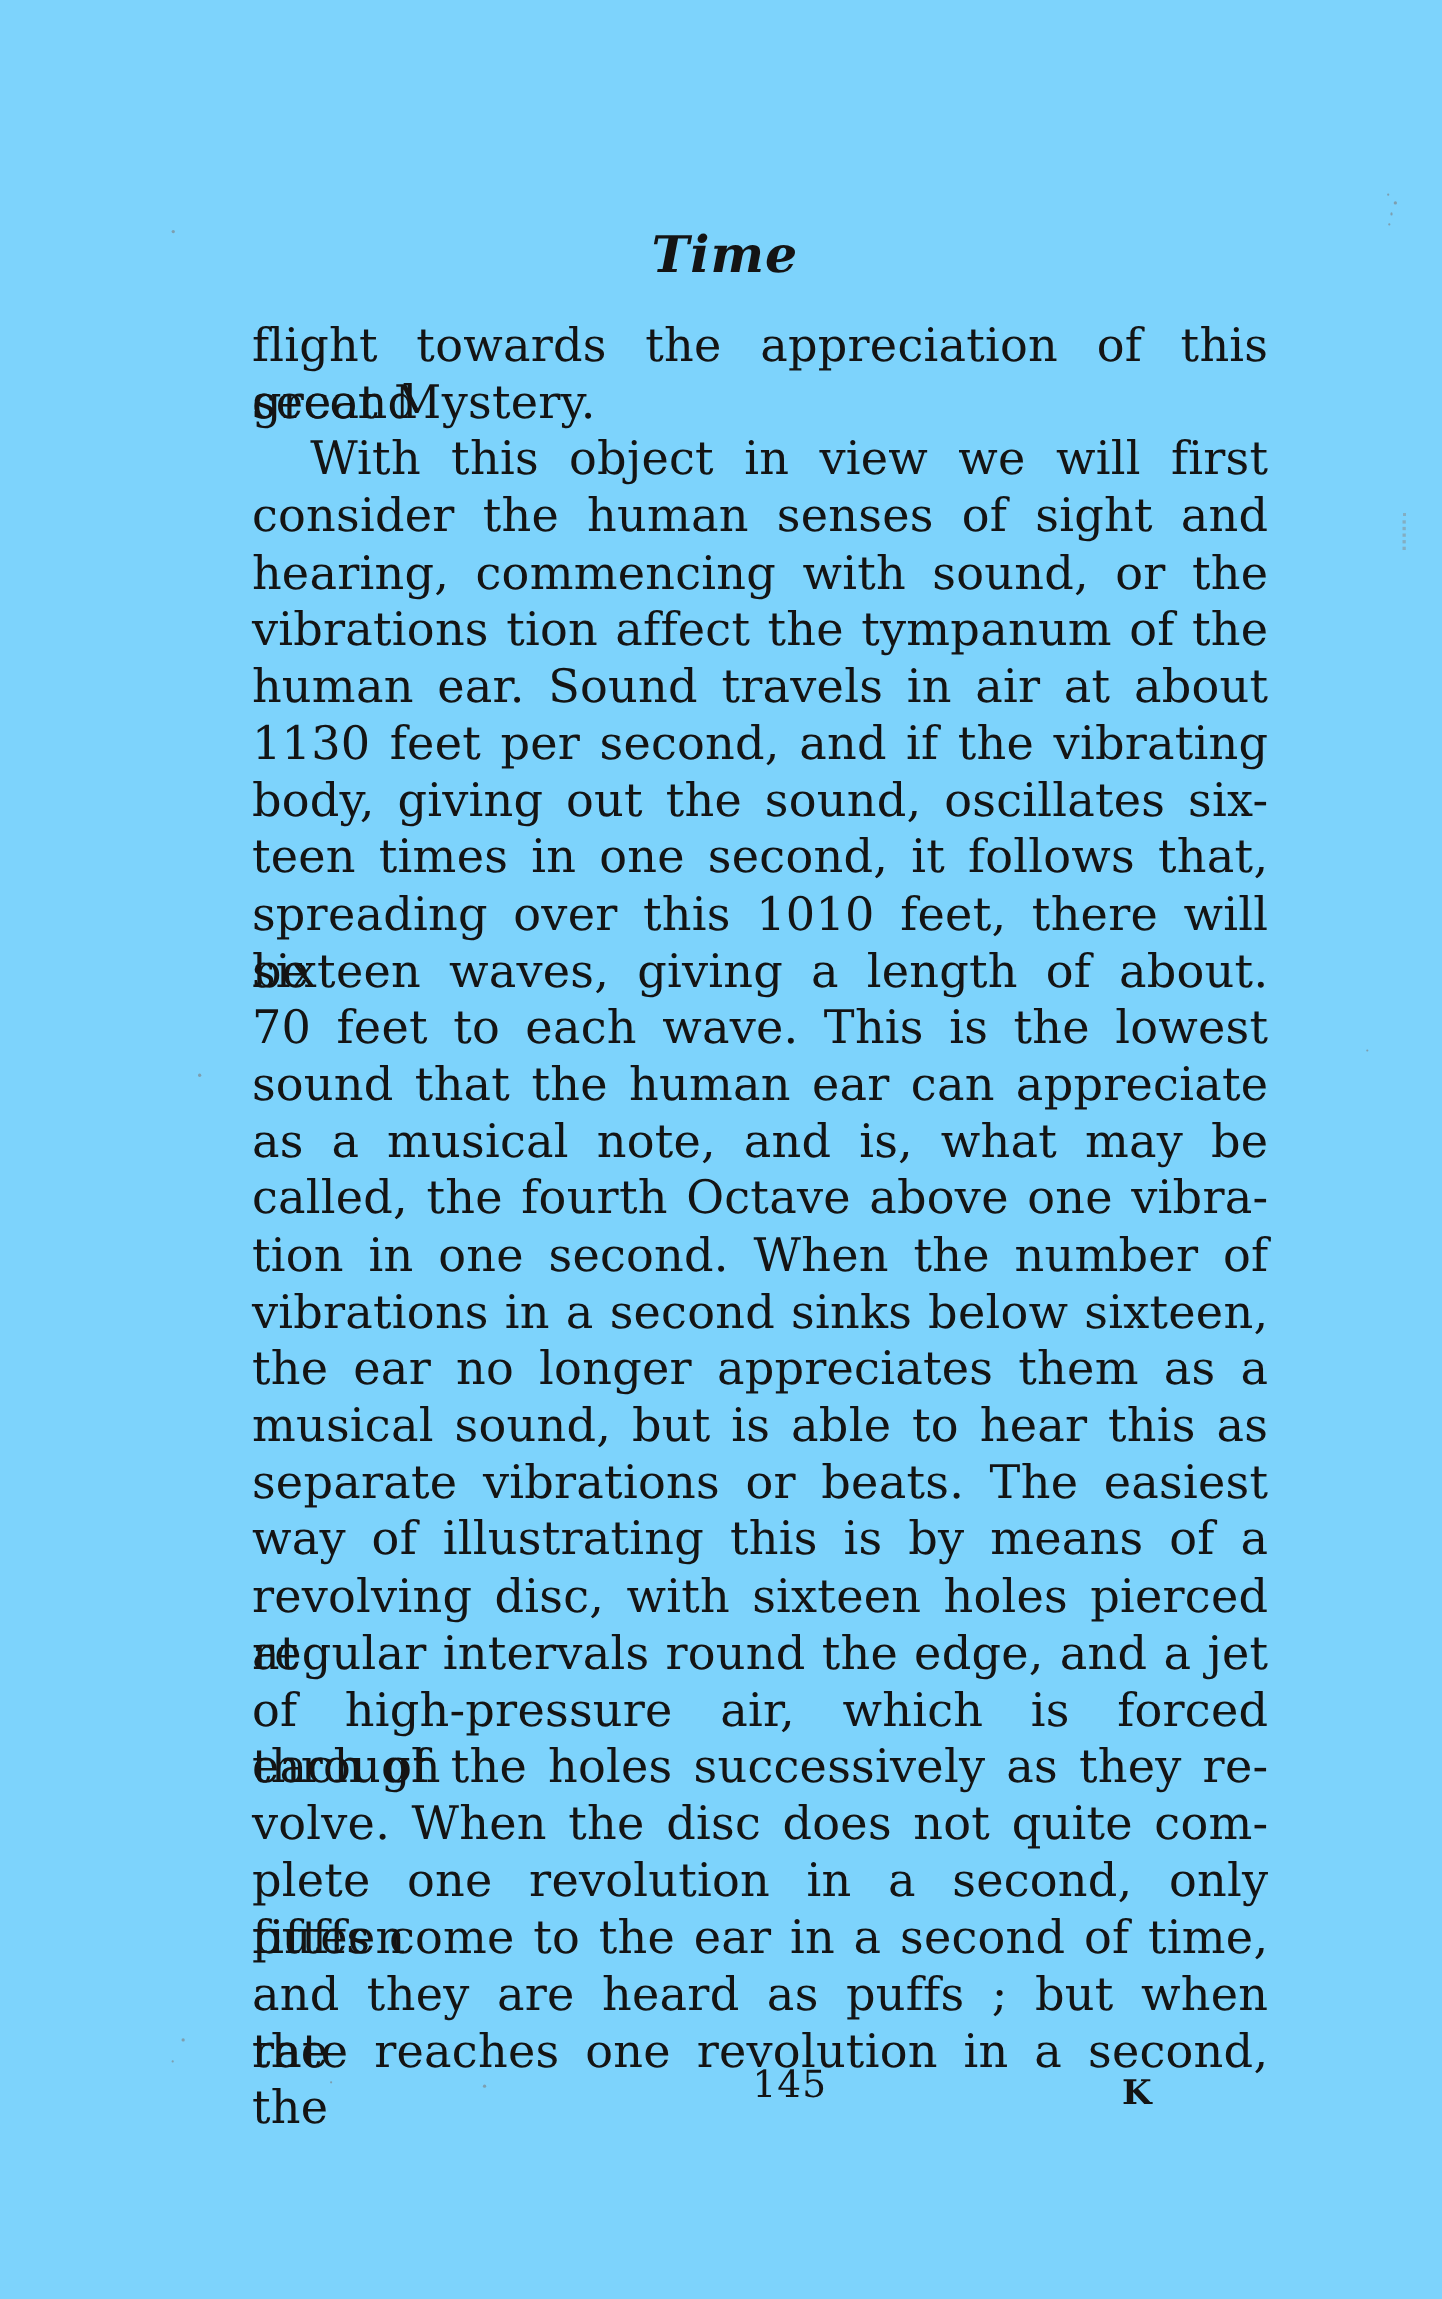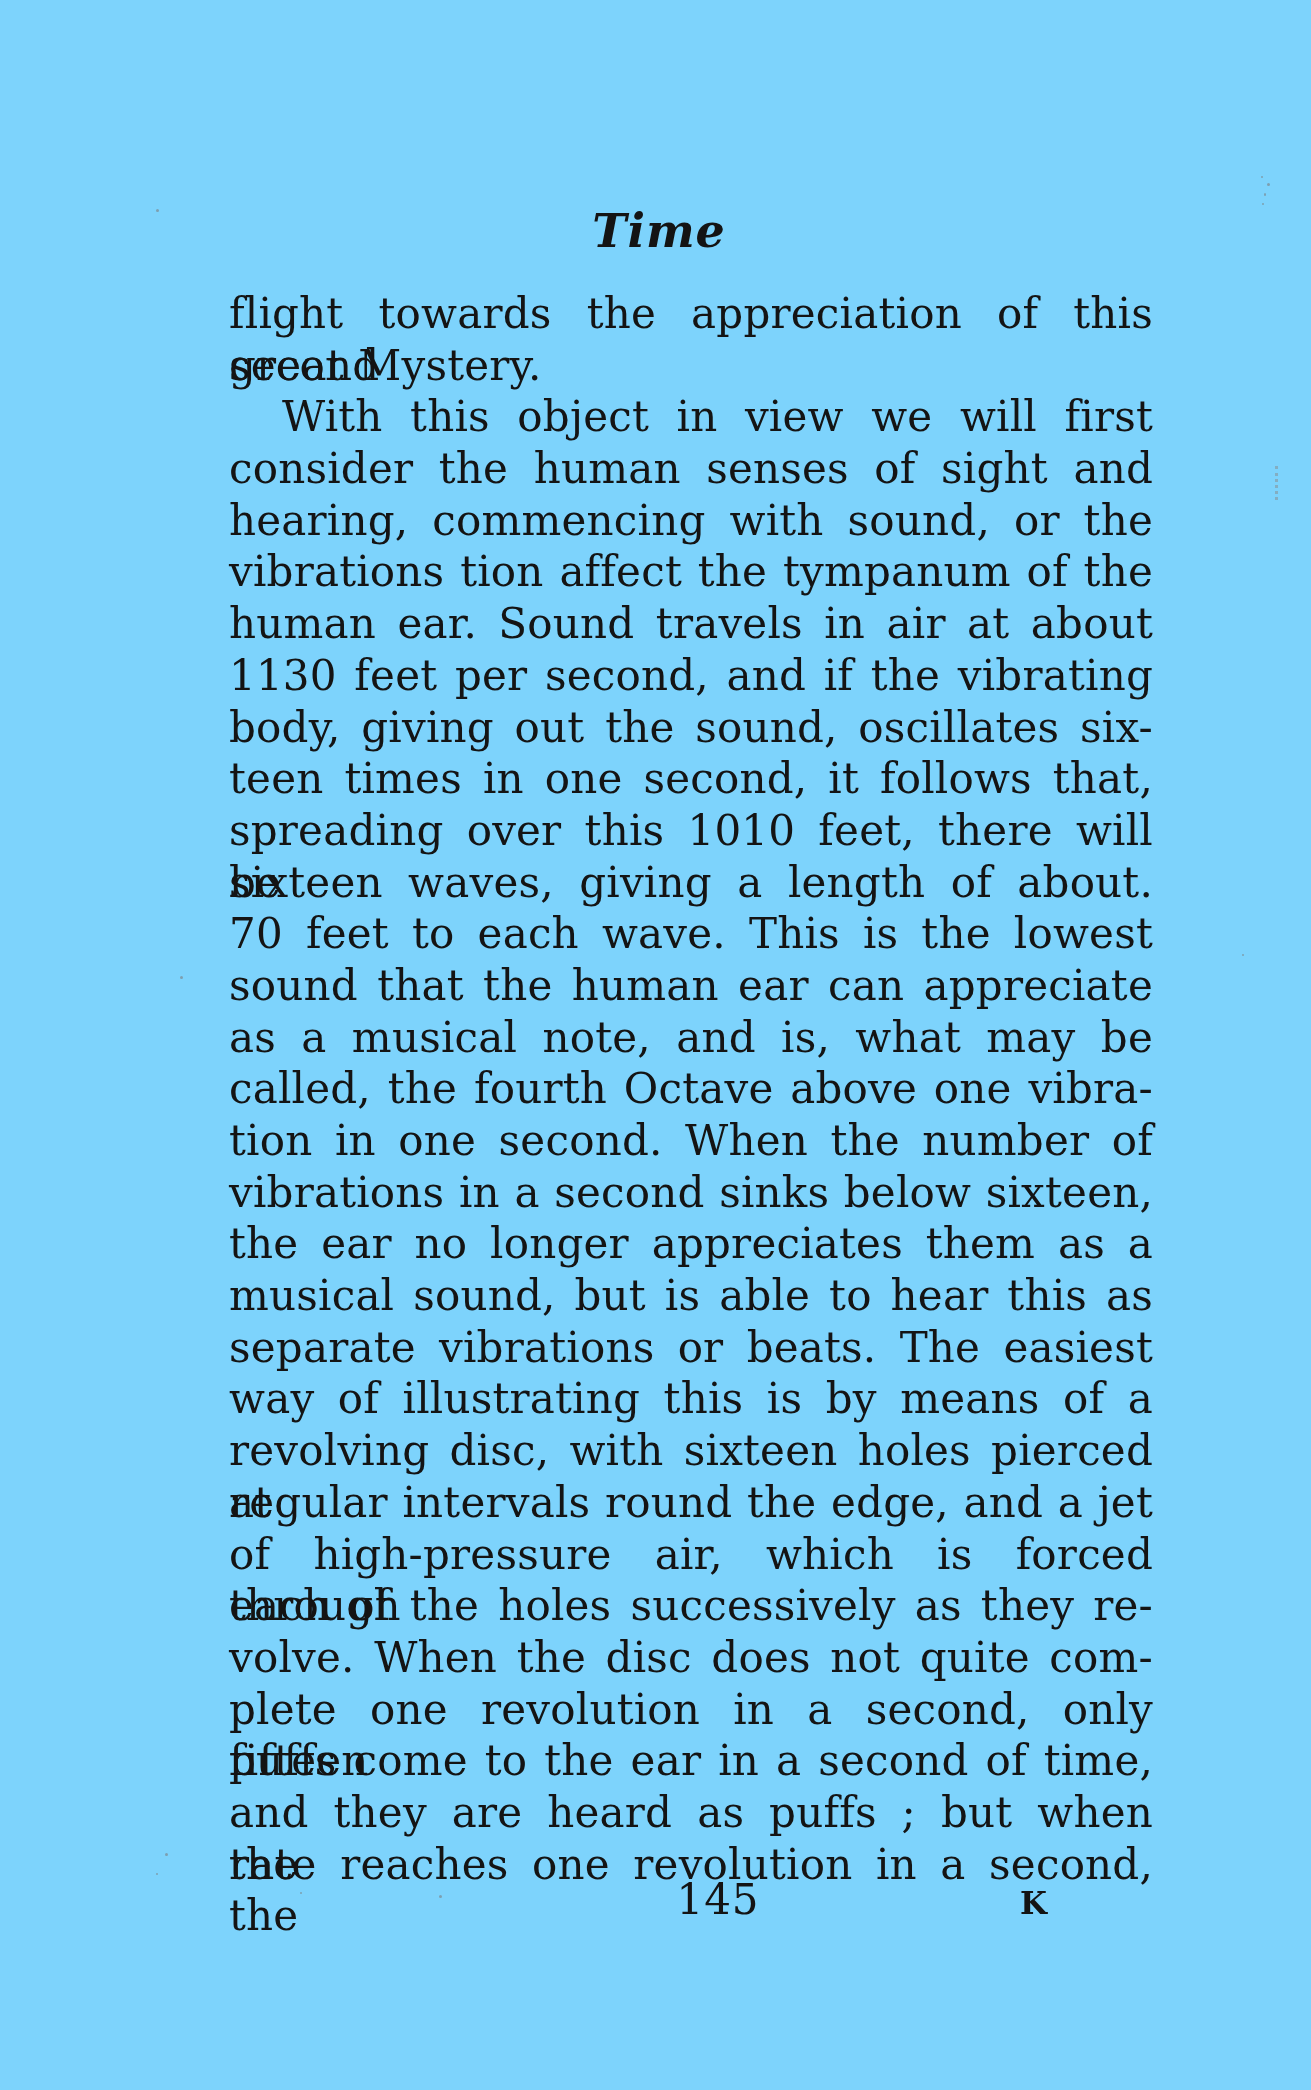--- a/index.html
+++ b/index.html
@@ -50,21 +50,21 @@
   }
   .line.ind {
     text-indent: 53px;
   }
   .page-num {
     position: absolute;
     top: 1875px;
     left: 229px;
     width: 978px;
     text-align: center;
-    font-size: 42px;
+    font-size: 34px;
     letter-spacing: 1px;
   }
   .sig-mark {
     position: absolute;
     top: 1885px;
     left: 1020px;
     font-size: 31px;
     font-weight: bold;
     letter-spacing: 1px;
   }

